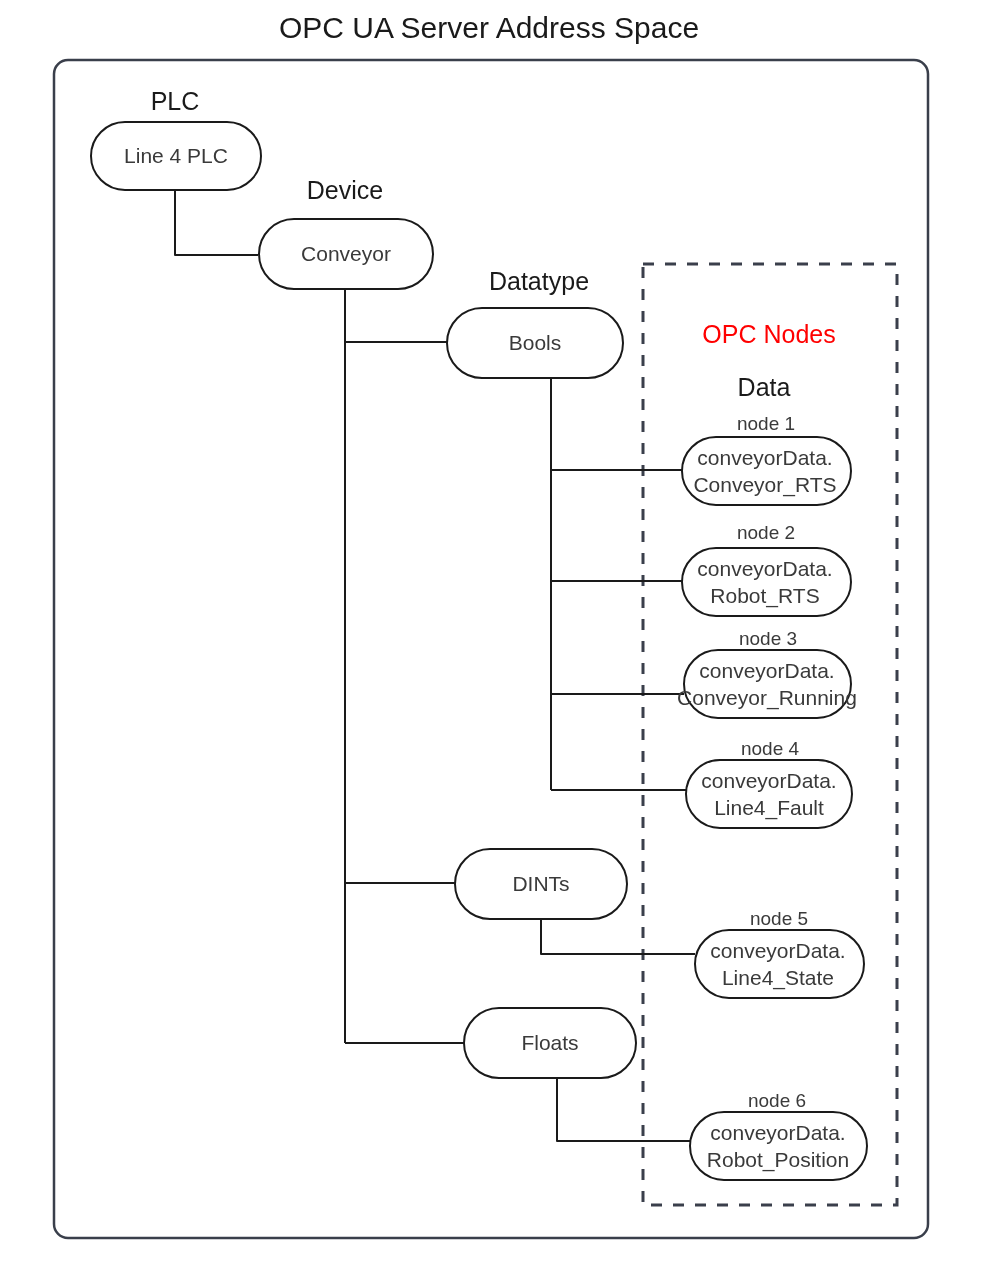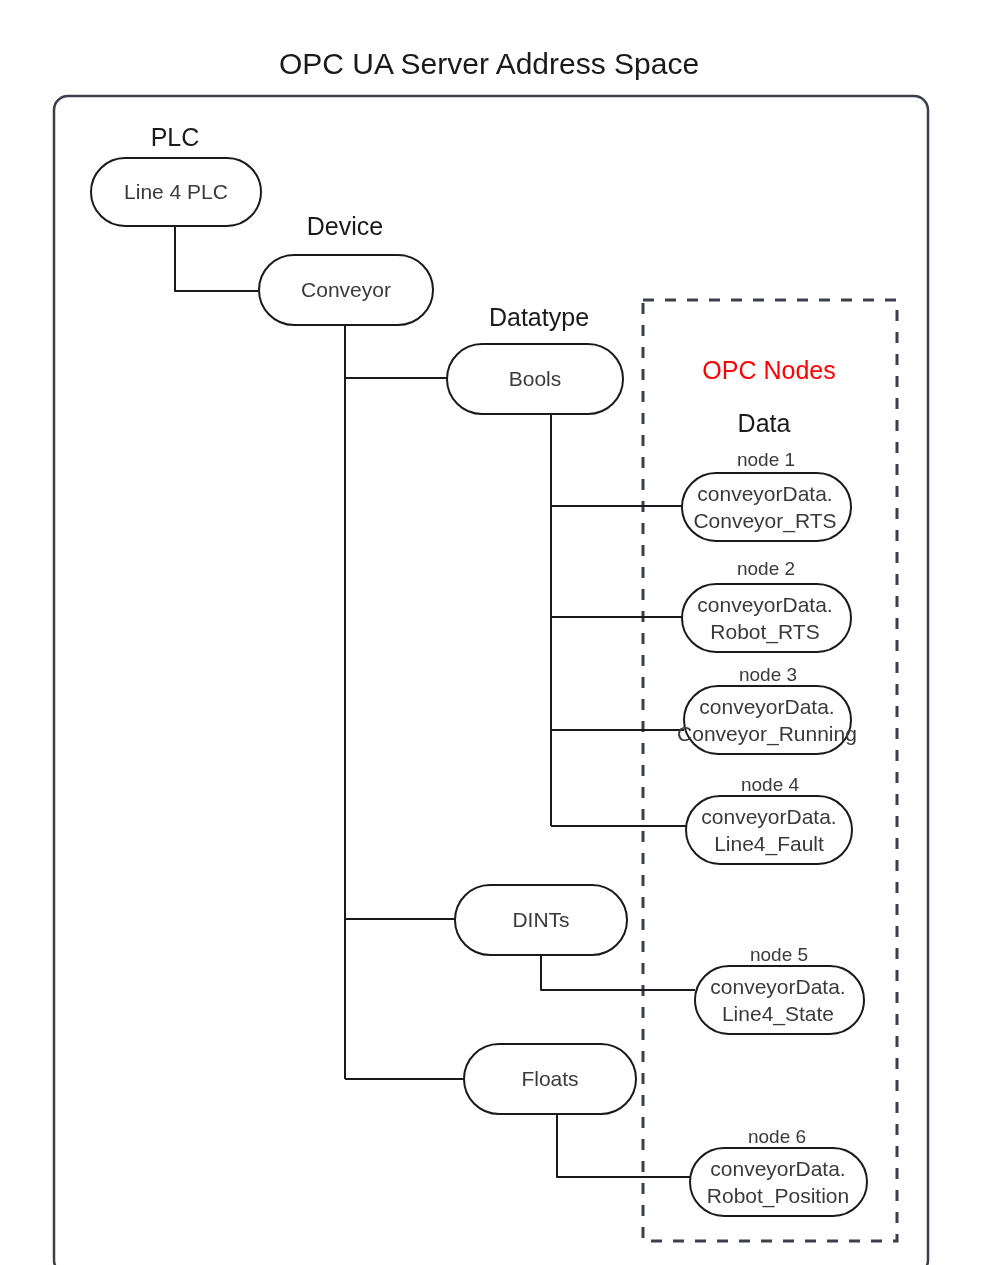--- a/index.html
+++ b/index.html
@@ -10,21 +10,20 @@
   body {
     width: 982px;
     height: 1265px;
     font-family: "Liberation Sans", sans-serif;
     overflow: hidden;
   }
   #diagram-root {
     position: relative;
     width: 982px;
     height: 1039px;
-    margin-top: 36px;
   }
   svg.canvas {
     position: absolute;
     top: 0;
     left: 0;
     width: 982px;
     height: 1265px;
     display: block;
   }
   .node-shape {

